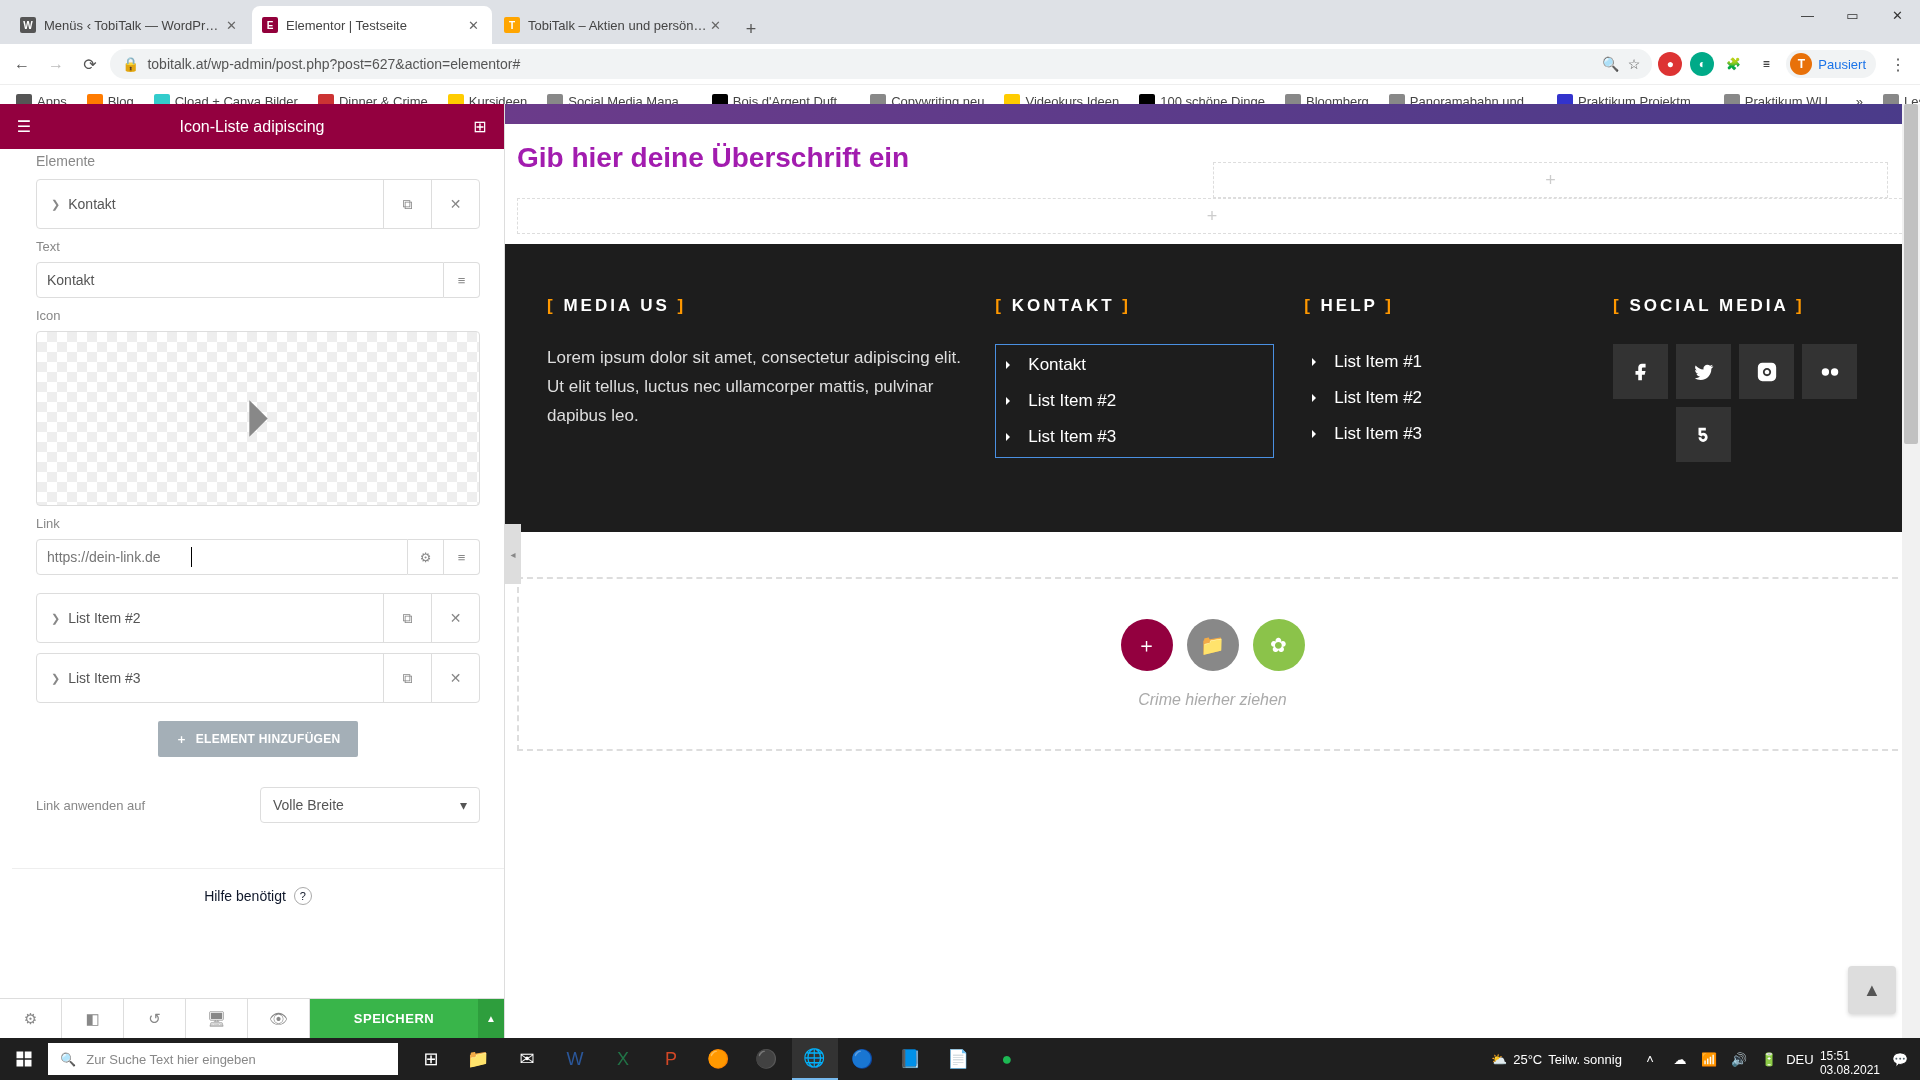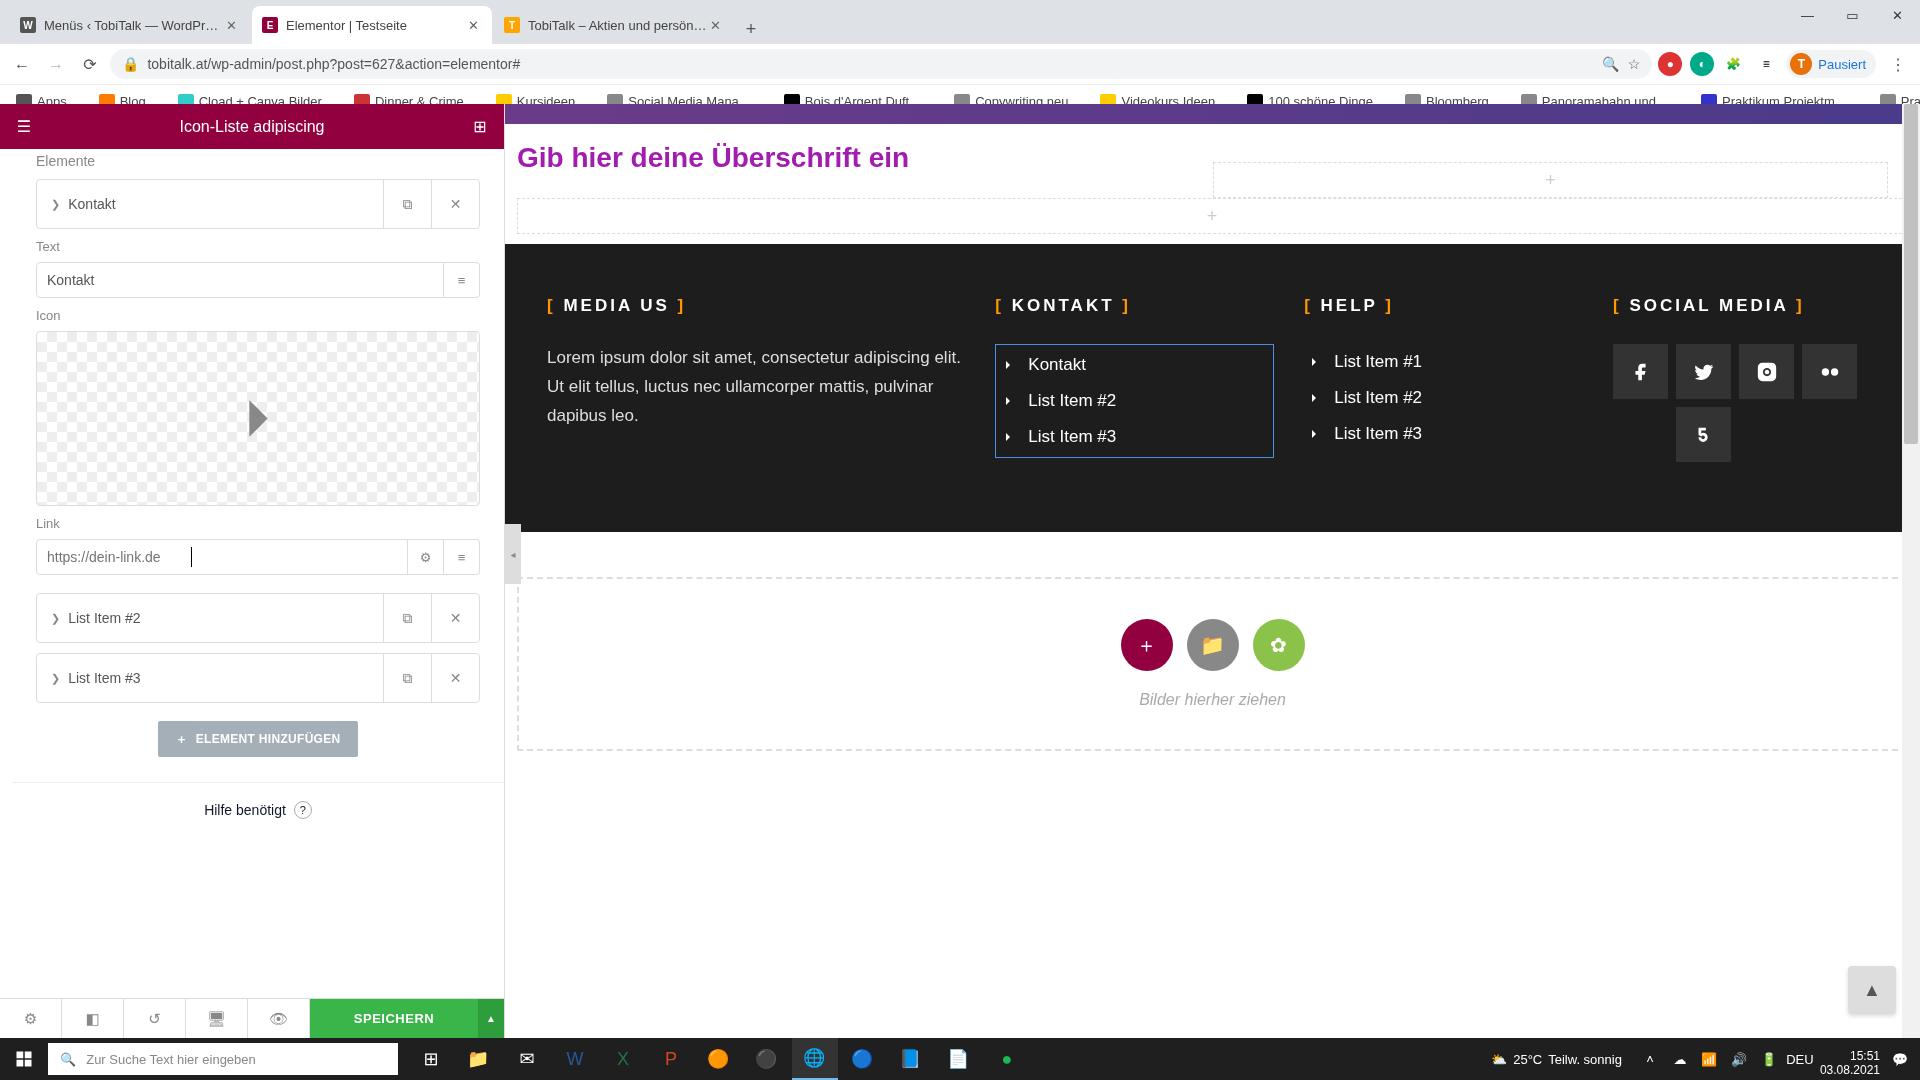--- a/index.html
+++ b/index.html
@@ -18,21 +18,21 @@
 
 .addr-row { height: 40px; background: #fff; display: flex; align-items: center; padding: 0 8px; gap: 6px; }
 .nav-btn { width: 28px; height: 28px; display: flex; align-items: center; justify-content: center; color: #555; border-radius: 50%; cursor: pointer; }
 .nav-btn.disabled { color: #bbb; }
 .addr-bar { flex: 1; height: 30px; background: #f1f3f4; border-radius: 15px; display: flex; align-items: center; padding: 0 12px; font-size: 14px; color: #555; gap: 8px; }
 .right-icons { display: flex; align-items: center; gap: 8px; }
 .ext-icon { width: 24px; height: 24px; border-radius: 50%; display: flex; align-items: center; justify-content: center; font-size: 12px; }
 .profile-chip { height: 28px; background: #f1f3f4; border-radius: 14px; display: flex; align-items: center; padding: 0 10px 0 4px; gap: 6px; font-size: 13px; color: #1a73e8; }
 .profile-avatar { width: 22px; height: 22px; border-radius: 50%; background: #e8710a; color: #fff; display: flex; align-items: center; justify-content: center; font-size: 12px; font-weight: bold; }
 
-.bookmark-bar { height: 34px; background: #fff; border-top: 1px solid #eee; display: flex; align-items: center; padding: 0 10px; gap: 20px; font-size: 13px; color: #444; }
+.bookmark-bar { height: 34px; background: #fff; border-top: 1px solid #eee; display: flex; align-items: center; padding: 0 10px; gap: 8px; font-size: 13px; color: #444; }
 .bm-item { display: flex; align-items: center; gap: 5px; padding: 4px 6px; cursor: pointer; border-radius: 4px; white-space: nowrap; }
 .bm-icon { width: 16px; height: 16px; background: #888; border-radius: 2px; flex-shrink: 0; }
 .bm-item.apps .bm-icon { background: #555; }
 .bm-spacer { flex: 1; }
 
 
 .app-area { position: absolute; top: 104px; left: 0; right: 0; bottom: 42px; display: flex; }
 
 
 .elementor-panel { width: 505px; background: #fff; display: flex; flex-direction: column; border-right: 1px solid #ddd; position:relative; }
@@ -113,21 +113,21 @@
 .taskbar { position: absolute; bottom: 0; left: 0; right: 0; height: 42px; background: #1f1f1f; display: flex; align-items: center; color: #fff; font-size: 13px; }
 .start-btn { width: 48px; height: 42px; display: flex; align-items: center; justify-content: center; cursor: pointer; }
 .search-box { width: 350px; height: 32px; background: #fff; display: flex; align-items: center; padding: 0 12px; color: #888; gap: 10px; margin-right: 10px;}
 .task-icons { display: flex; gap: 2px; }
 .task-icon { width: 46px; height: 42px; display: flex; align-items: center; justify-content: center; cursor: pointer; font-size:18px;}
 .task-icon.active { border-bottom: 2px solid #76b9ed; background:#333;}
 .task-icon.chrome{ position:relative;}
 .tray { margin-left: auto; display: flex; align-items: center; gap: 10px; padding: 0 10px; }
 .tray-icon { width: 20px; display:flex; align-items:center; justify-content:center; font-size:13px; color:#fff;}
 .weather { display: flex; align-items: center; gap: 6px; font-size: 13px; margin-right:8px;}
-.clock { text-align: right; font-size: 12px; line-height: 1.2; margin-top: 8px; }
+.clock { text-align: left; font-size: 12px; line-height: 1.2; margin-top: 8px; }
 
 
 .text-cursor { position:absolute; width:1px; height:20px; background:#000; }
 
 
 .win-controls { position:absolute; top:0; right:0; display:flex; height:30px;}
 .win-controls span{ width:45px; display:flex; align-items:center; justify-content:center; color:#333; cursor:pointer; font-size:13px;}
 </style>
 </head>
 <body>
@@ -307,20 +307,27 @@
           <span>⧉</span>
           <span>✕</span>
         </div>
       </div>
 
       <div class="add-element-btn">
         <span>＋</span>
         <span>ELEMENT HINZUFÜGEN</span>
       </div>
 
+      <div class="link-apply-row">
+        <span class="field-label" style="margin:0">Link anwenden auf</span>
+        <div class="select-ctrl">
+          <span>Volle Breite</span>
+          <span>▾</span>
+        </div>
+      </div>
 
       <div class="help-row">
         <span>Hilfe benötigt</span>
         <span class="help-qmark">?</span>
       </div>
     </div>
     <div class="panel-footer">
       <div class="footer-btn">⚙</div>
       <div class="footer-btn">◧</div>
       <div class="footer-btn">↺</div>
@@ -429,21 +436,21 @@
           </div>
         </div>
       </div>
 
       <div class="drop-section">
         <div class="action-buttons">
           <div class="action-btn ab-plus">＋</div>
           <div class="action-btn ab-folder">📁</div>
           <div class="action-btn ab-template">✿</div>
         </div>
-        <div class="drop-label">Bilder hierher ziehen</div>
+        <div class="drop-label">Crime hierher ziehen</div>
       </div>
     </div>
     <div class="scroll-top-btn">▲</div>
   </div>
 </div>
 
 <div class="taskbar">
   <div class="start-btn">
       <svg width="18" height="18" viewBox="0 0 24 24" fill="#fff">
         <rect x="2" y="2" width="9" height="9"></rect>

